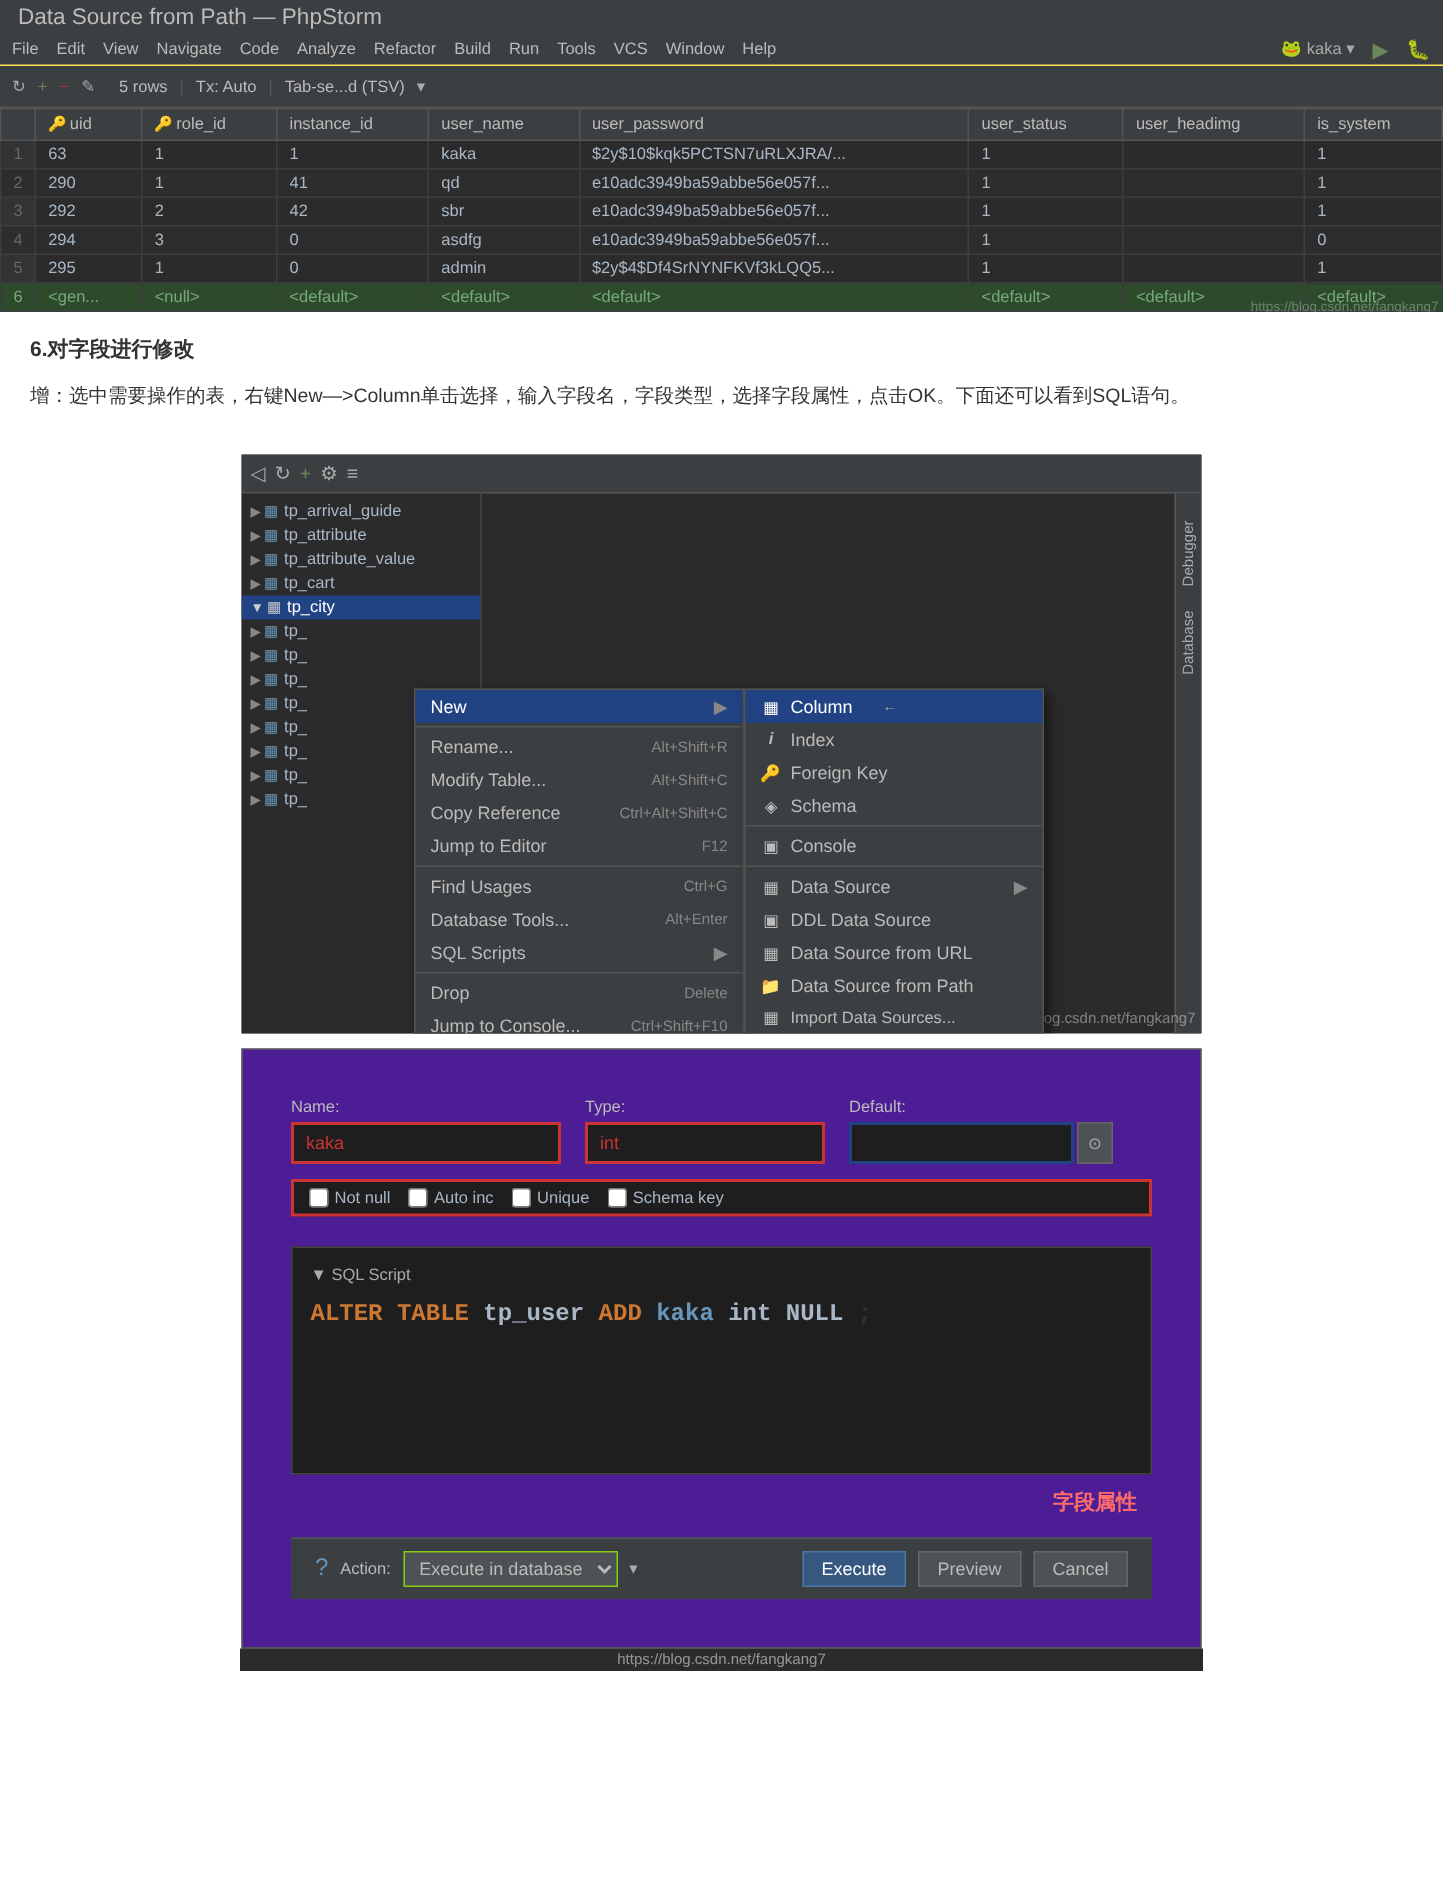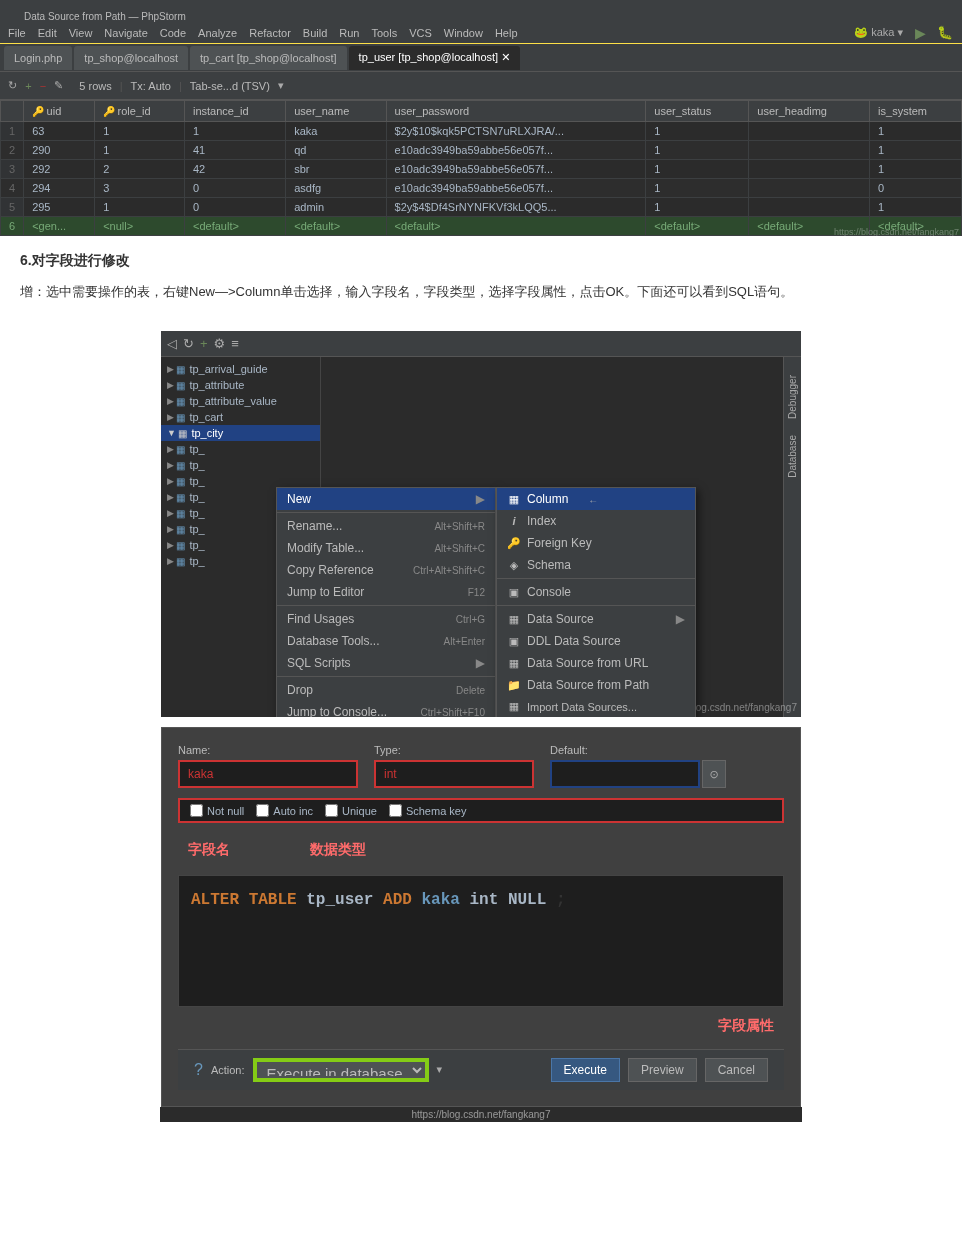--- a/index.html
+++ b/index.html
@@ -15,24 +15,24 @@
     
     .phpstorm-window {
       background: #2b2b2b;
       width: 100%;
     }
 
     .title-bar {
       background: #3c3f41;
       height: 22px;
       display: flex;
-      align-items: flex-end;
-      padding: 0 24px;
-      color: #bbbbbb;
-      font-size: 10px;
+      align-items: center;
+      padding: 0 12px;
+      color: #bbbbbb;
+      font-size: 15px;
     }
 
     .menu-bar {
       background: #3c3f41;
       height: 22px;
       display: flex;
       align-items: center;
       padding: 0 8px;
       gap: 12px;
       color: #bbbbbb;
@@ -316,24 +316,24 @@
       transform: rotate(180deg);
       font-size: 10px;
       color: #aaa;
       padding: 8px 2px;
       cursor: pointer;
       white-space: nowrap;
     }
 
     
     .dialog-screenshot {
-      background: #404040;
+      background: #4c1d95;
       width: 640px;
       margin: 0 auto;
-      padding: 16px;
+      padding: 32px;
       border: 1px solid #555;
     }
 
     .dialog-form-row {
       display: flex;
       gap: 16px;
       margin-bottom: 10px;
     }
 
     .dialog-field {
@@ -427,23 +427,23 @@
       margin-top: 10px;
     }
 
     .footer-label {
       color: #bbbbbb;
       font-size: 11px;
     }
 
     .footer-select {
       background: #4e5254;
-      border: 4px solid #84cc16;
-      color: #bbbbbb;
-      font-size: 15px;
+      border: 1px solid #84cc16;
+      color: #bbbbbb;
+      font-size: 12px;
       padding: 2px 6px;
       height: 24px;
     }
 
     .footer-btn {
       background: #4e5254;
       border: 1px solid #666;
       color: #bbbbbb;
       font-size: 12px;
       padding: 3px 12px;
@@ -494,26 +494,20 @@
     <span>Tools</span>
     <span>VCS</span>
     <span>Window</span>
     <span>Help</span>
     <span style="flex:1"></span>
     <span style="color:#aaa;font-size:11px">🐸 kaka ▾</span>
     <span style="color:#6a8759;font-size:14px">▶</span>
     <span style="color:#aaa;font-size:13px">🐛</span>
   </div>
 
-  <div class="tab-bar">
-    <div class="tab">Login.php</div>
-    <div class="tab">tp_shop@localhost</div>
-    <div class="tab">tp_cart [tp_shop@localhost]</div>
-    <div class="tab active">tp_user [tp_shop@localhost] ✕</div>
-  </div>
 
   <div class="toolbar">
     <span style="color:#aaa">↻</span>
     <span style="color:#6a8759">+</span>
     <span style="color:#aa3333">−</span>
     <span style="color:#aaa">✎</span>
     <span style="margin-left:8px">5 rows</span>
     <span style="color:#555">|</span>
     <span>Tx: Auto</span>
     <span style="color:#555">|</span>
@@ -840,26 +834,23 @@
         <input type="checkbox" style="">
         <span>Unique</span>
       </div>
       <div class="dialog-checkbox-item">
         <input type="checkbox" style="">
         <span>Schema key</span>
       </div>
     </div>
   </div>
 
-  <div class="annotation-row">
-    <div class="annotation-red">字段名</div>
-    <div class="annotation-red">数据类型</div>
-  </div>
 
   <div class="sql-section">
+    <div class="sql-label">▼ SQL Script</div>
     <div class="sql-code">
       <span class="sql-keyword">ALTER</span>
       <span class="sql-keyword"> TABLE </span>
       <span class="sql-table">tp_user </span>
       <span class="sql-keyword">ADD </span>
       <span class="sql-colname">kaka </span>
       <span class="sql-type">int </span>
       <span class="sql-null">NULL</span>
       <span>;</span>
     </div>

